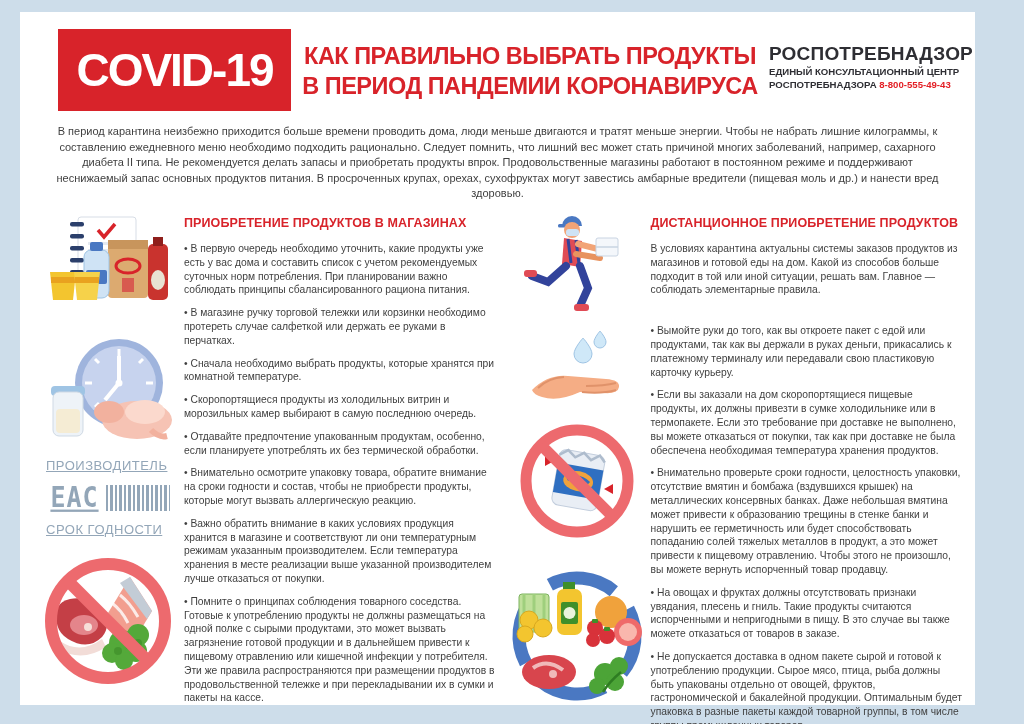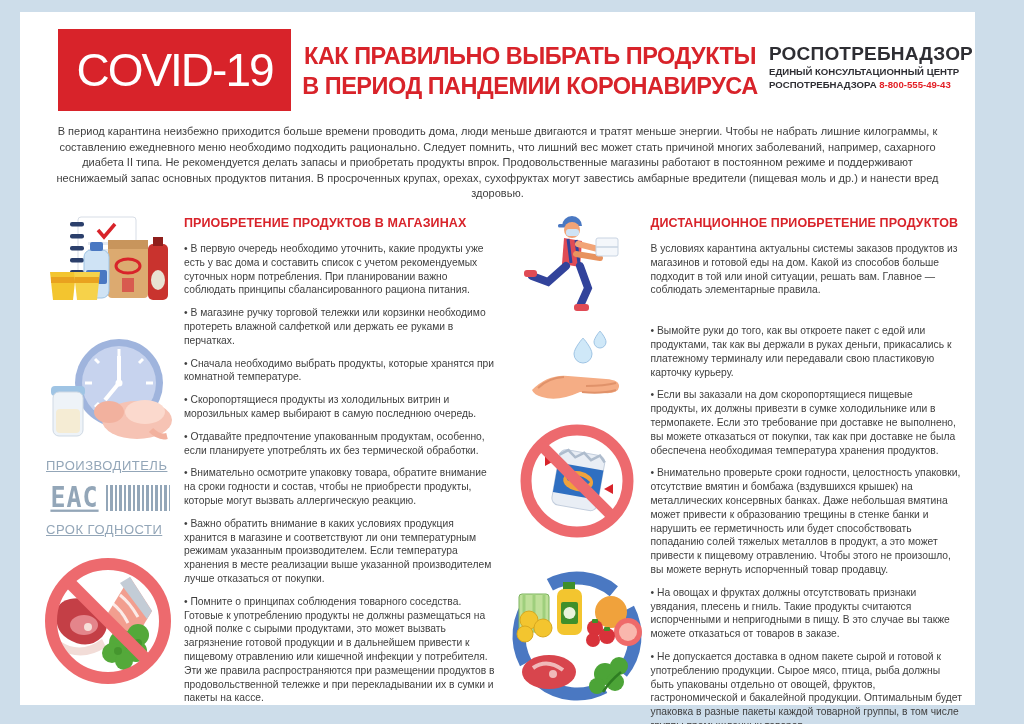--- a/index.html
+++ b/index.html
@@ -3,21 +3,21 @@
 <meta charset="utf-8">
 <style>
   html,body{margin:0;padding:0;}
   body{width:1024px;height:724px;background:#cdddea;font-family:"Liberation Sans",sans-serif;position:relative;overflow:hidden;}
   .page{position:absolute;left:20px;top:12px;width:955px;height:693px;background:#ffffff;}
 
   
   .header{display:flex;align-items:flex-start;padding:17px 14px 0 38px;}
   .covid-badge{background:#d8232a;color:#fff;width:233px;height:82px;flex:none;
     display:flex;align-items:center;justify-content:center;
-    font-size:46px;font-weight:400;letter-spacing:-2px;}
+    font-size:46px;font-weight:700;letter-spacing:-2px;}
   .title{flex:1;text-align:center;color:#d8232a;font-weight:700;font-size:23.5px;
     line-height:1.28;padding-top:12px;letter-spacing:-0.5px;}
   .agency{width:192px;flex:none;padding-top:14px;}
   .agency-name{font-size:19px;font-weight:700;color:#2e2e33;letter-spacing:0.2px;}
   .agency-sub{font-size:9.6px;font-weight:700;color:#2e2e33;line-height:1.4;}
   .phone{color:#e31e24;white-space:nowrap;}
 
   
   .intro{margin:13px 26px 0 26px;text-align:center;font-size:11px;line-height:1.42;color:#3f3f3f;}
 
@@ -153,21 +153,21 @@
               <circle cx="94" cy="94" r="4"></circle>
           </g>
           <circle cx="64" cy="72" r="57" fill="none" stroke="#ed6a6e" stroke-width="12"></circle>
           <line x1="24" y1="32" x2="104" y2="112" stroke="#ed6a6e" stroke-width="12"></line>
         </svg>
       </div>
 
       <div class="texts">
         <h2 class="col-heading">ПРИОБРЕТЕНИЕ ПРОДУКТОВ В МАГАЗИНАХ</h2>
         <p class="b bullet">В первую очередь необходимо уточнить, какие продукты уже есть у вас дома и составить список с учетом рекомендуемых суточных норм потребления. При планировании важно соблюдать принципы сбалансированного рациона питания.</p>
-        <p class="b bullet">В магазине ручку торговой тележки или корзинки необходимо протереть влажной салфеткой или держать ее руками в перчатках.</p>
+        <p class="b bullet">В магазине ручку торговой тележки или корзинки необходимо протереть случае салфеткой или держать ее руками в перчатках.</p>
         <p class="b bullet">Сначала необходимо выбрать продукты, которые хранятся при комнатной температуре.</p>
         <p class="b bullet">Скоропортящиеся продукты из холодильных витрин и морозильных камер выбирают в самую последнюю очередь.</p>
         <p class="b bullet">Отдавайте предпочтение упакованным продуктам, особенно, если планируете употреблять их без термической обработки.</p>
         <p class="b bullet">Внимательно осмотрите упаковку товара, обратите внимание на сроки годности и состав, чтобы не приобрести продукты, которые могут вызвать аллергическую реакцию.</p>
         <p class="b bullet">Важно обратить внимание в каких условиях продукция хранится в магазине и соответствуют ли они температурным режимам указанным производителем. Если температура хранения в месте реализации выше указанной производителем лучше отказаться от покупки.</p>
         <p class="b bullet">Помните о принципах соблюдения товарного соседства. Готовые к употреблению продукты не должны размещаться на одной полке с сырыми продуктами, это может вызвать загрязнение готовой продукции и в дальнейшем привести к пищевому отравлению или кишечной инфекции у потребителя. Эти же правила распространяются при размещении продуктов в продовольственной тележке и при перекладывании их в сумки и пакеты на кассе.</p>
       </div>
     </section>
 
     <section class="col">

